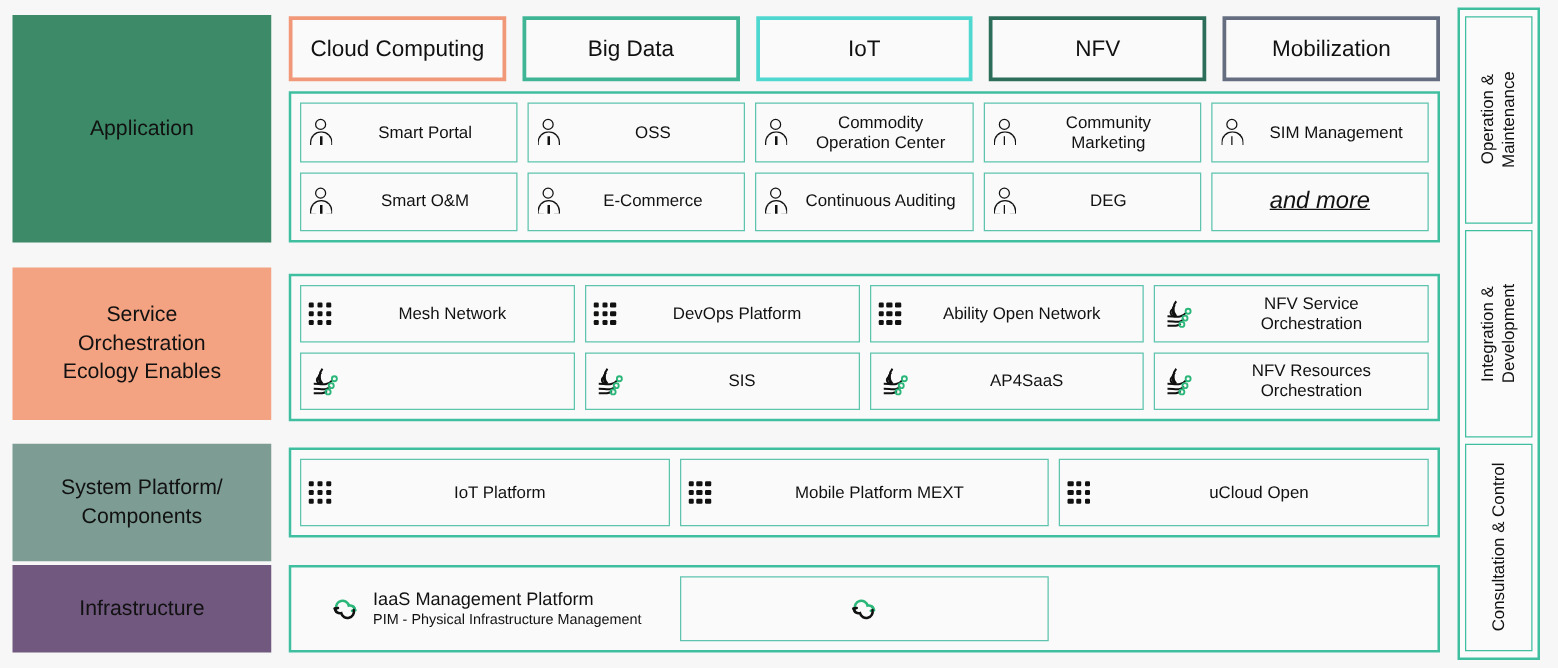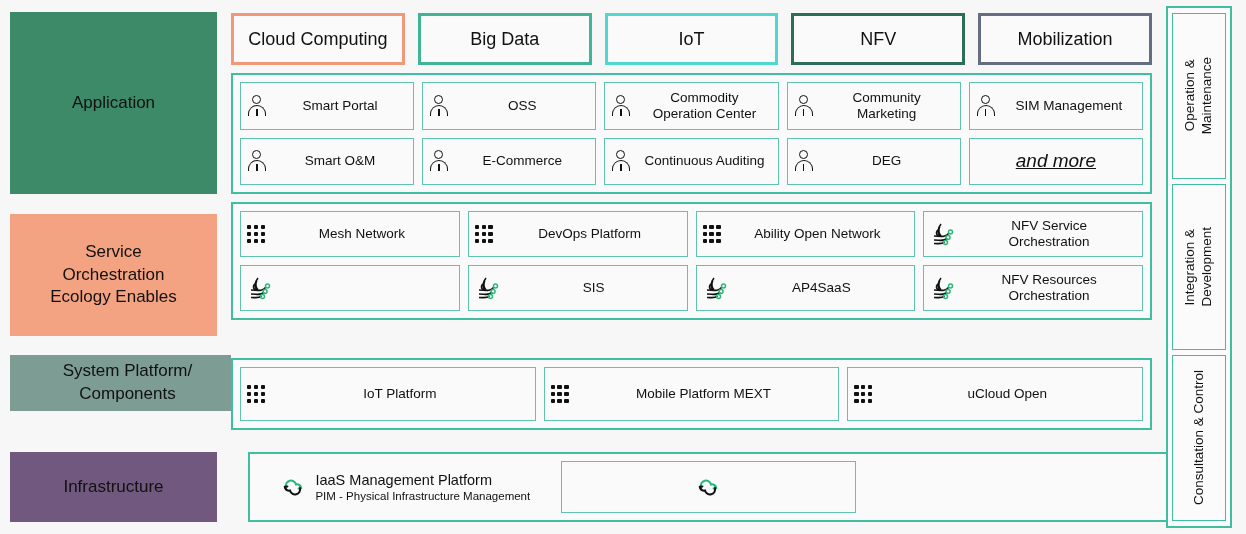--- a/index.html
+++ b/index.html
@@ -110,21 +110,21 @@
 
 <div class="canvas">
 
   <div id="layer-stack">
       <div class="layer-label" style="top: 12px; height: 182px; background: rgb(60, 138, 104);">
         <span>Application</span>
       </div>
       <div class="layer-label" style="top: 214px; height: 122px; background: rgb(244, 163, 130);">
         <span>Service<br>Orchestration<br>Ecology Enables</span>
       </div>
-      <div class="layer-label" style="top: 355px; height: 56px; background: rgb(125, 156, 147); padding-left: 14px;">
+      <div class="layer-label" style="top: 355px; height: 94px; background: rgb(125, 156, 147);">
         <span>System Platform/<br>Components</span>
       </div>
       <div class="layer-label" style="top: 452px; height: 70px; background: rgb(112, 88, 127);">
         <span>Infrastructure</span>
       </div>
     </div>
 
   <div class="tabs" id="tabs">
       <div class="tab" style="border-color: rgb(240, 152, 120);">
         <span>Cloud Computing</span>
@@ -198,21 +198,21 @@
             <i></i>
           </span>
           <span class="lbl">DEG</span>
         </div>
         <div class="cell andmore">
           <span class="lbl">and more</span>
         </div>
       </div>
   </div>
 
-  <div class="rowbox" id="svc-row" style="top:202px;height:118px;">
+  <div class="rowbox" id="svc-row" style="top:219px;height:118px;">
     <div class="grid" id="svc-grid" style="grid-template-columns:repeat(4,1fr);grid-template-rows:repeat(2,1fr);">
         <div class="cell">
           <span class="ico ico-grid">
             <span></span>
             <span></span>
             <span></span>
             <span></span>
             <span></span>
             <span></span>
             <span></span>
@@ -361,21 +361,21 @@
             <span></span>
             <span></span>
             <span></span>
             <span></span>
           </span>
           <span class="lbl">uCloud Open</span>
         </div>
       </div>
   </div>
 
-  <div class="rowbox" id="infra-row" style="top:452px;height:70px;margin-left:17px;">
+  <div class="rowbox" id="infra-row" style="top:452px;height:70px;">
     <div class="grid" id="infra-grid" style="grid-template-columns:repeat(3,1fr);">
         <div class="infra-cell plain">
           <span class="ico ico-cloud"><svg viewBox="0 0 28 22" width="28" height="22">
               <path d="M7 11 A5 5 0 0 1 17 8.5 A4 4 0 0 1 22 12" fill="none" stroke="#2bb77a" stroke-width="2" stroke-linecap="round"></path>
               <path d="M21 9.5 L22.3 12.2 L19.6 12.6" fill="none" stroke="#2bb77a" stroke-width="2" stroke-linecap="round" stroke-linejoin="round"></path>
               <path d="M21 12 A5 5 0 0 1 11 14.5 A4 4 0 0 1 6 11" fill="none" stroke="#111" stroke-width="2" stroke-linecap="round"></path>
               <path d="M7 13.5 L5.7 10.8 L8.4 10.4" fill="none" stroke="#111" stroke-width="2" stroke-linecap="round" stroke-linejoin="round"></path>
             </svg></span>
           <div class="infra-txt">
             <div class="infra-title">IaaS Management Platform</div>

